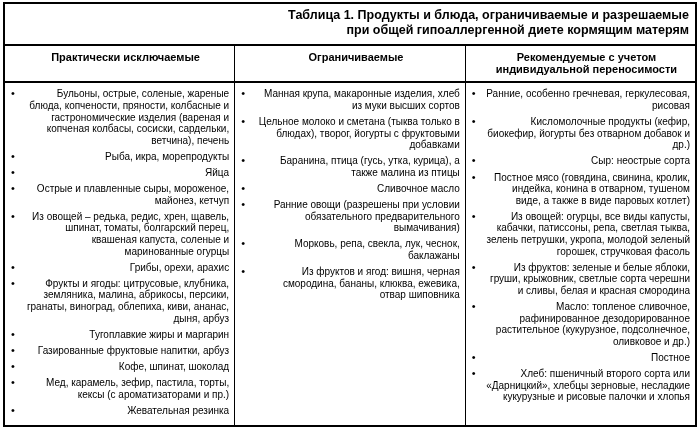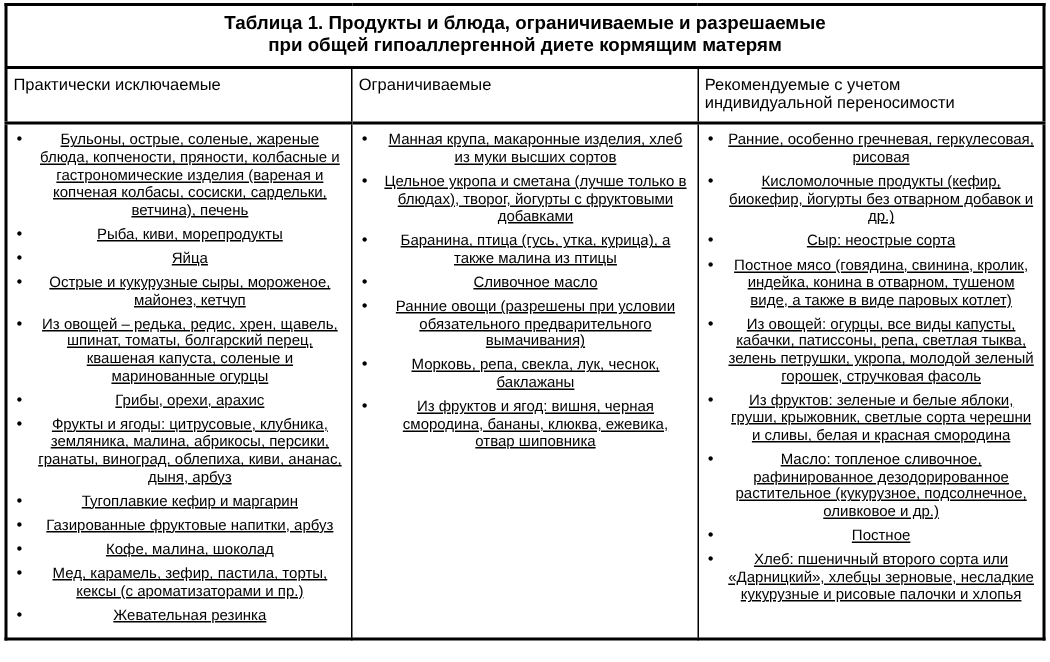--- a/index.html
+++ b/index.html
@@ -25,51 +25,50 @@
     margin: 2px auto 0 auto;
     border: 2px solid #000;
     border-collapse: collapse;
     table-layout: fixed;
   }
   .table td, .table th {
     border: 1px solid #000;
     vertical-align: top;
   }
   .title-cell {
-    text-align: center;
+    text-align: right;
     font-weight: bold;
     font-size: 12.5px;
     line-height: 1.22;
     padding: 4px 6px 5px 6px;
     border-bottom: 2px solid #000 !important;
   }
   .head-cell {
-    text-align: left;
-    font-weight: normal;
+    text-align: center;
+    font-weight: bold;
     font-size: 11px;
     line-height: 1.18;
-    padding: 5px 4px 5px 4px;
+    padding: 5px 4px 5px 16px;
     border-bottom: 2px solid #000 !important;
   }
   .body-cell {
     padding: 5px 5px 4px 3px;
     font-size: 10px;
     line-height: 1.16;
   }
   ul.items {
     margin: 0;
     padding: 0 0 0 14px;
     list-style: none;
   }
   ul.items > li {
     position: relative;
     margin: 0 0 4.5px 0;
     padding: 0 0 0 2px;
-    text-align: center;
-    text-decoration: underline;
+    text-align: right;
   }
   ul.items > li::before {
     content: "\2022";
     position: absolute;
     left: -11px;
     top: -1px;
     font-size: 11px;
     line-height: 1.16;
   }
   .col1 { width: 33.4%; }
@@ -93,37 +92,37 @@
         <th class="head-cell col2">Ограничиваемые</th>
         <th class="head-cell col3">
           <div>Рекомендуемые с учетом</div>
           <div>индивидуальной переносимости</div>
         </th>
       </tr>
       <tr>
         <td class="body-cell col1">
           <ul class="items">
             <li>Бульоны, острые, соленые, жареные блюда, копчености, пряности, колбасные и гастрономические изделия (вареная и копченая колбасы, сосиски, сардельки, ветчина), печень</li>
-            <li>Рыба, киви, морепродукты</li>
+            <li>Рыба, икра, морепродукты</li>
             <li>Яйца</li>
-            <li>Острые и кукурузные сыры, мороженое, майонез, кетчуп</li>
+            <li>Острые и плавленные сыры, мороженое, майонез, кетчуп</li>
             <li>Из овощей – редька, редис, хрен, щавель, шпинат, томаты, болгарский перец, квашеная капуста, соленые и маринованные огурцы</li>
             <li>Грибы, орехи, арахис</li>
             <li>Фрукты и ягоды: цитрусовые, клубника, земляника, малина, абрикосы, персики, гранаты, виноград, облепиха, киви, ананас, дыня, арбуз</li>
-            <li>Тугоплавкие кефир и маргарин</li>
+            <li>Тугоплавкие жиры и маргарин</li>
             <li>Газированные фруктовые напитки, арбуз</li>
-            <li>Кофе, малина, шоколад</li>
+            <li>Кофе, шпинат, шоколад</li>
             <li>Мед, карамель, зефир, пастила, торты, кексы (с ароматизаторами и пр.)</li>
             <li>Жевательная резинка</li>
           </ul>
         </td>
         <td class="body-cell col2">
           <ul class="items">
             <li>Манная крупа, макаронные изделия, хлеб из муки высших сортов</li>
-            <li>Цельное укропа и сметана (лучше только в блюдах), творог, йогурты с фруктовыми добавками</li>
+            <li>Цельное молоко и сметана (тыква только в блюдах), творог, йогурты с фруктовыми добавками</li>
             <li>Баранина, птица (гусь, утка, курица), а также малина из птицы</li>
             <li>Сливочное масло</li>
             <li>Ранние овощи (разрешены при условии обязательного предварительного вымачивания)</li>
             <li>Морковь, репа, свекла, лук, чеснок, баклажаны</li>
             <li>Из фруктов и ягод: вишня, черная смородина, бананы, клюква, ежевика, отвар шиповника</li>
           </ul>
         </td>
         <td class="body-cell col3">
           <ul class="items">
             <li>Ранние, особенно гречневая, геркулесовая, рисовая</li>

